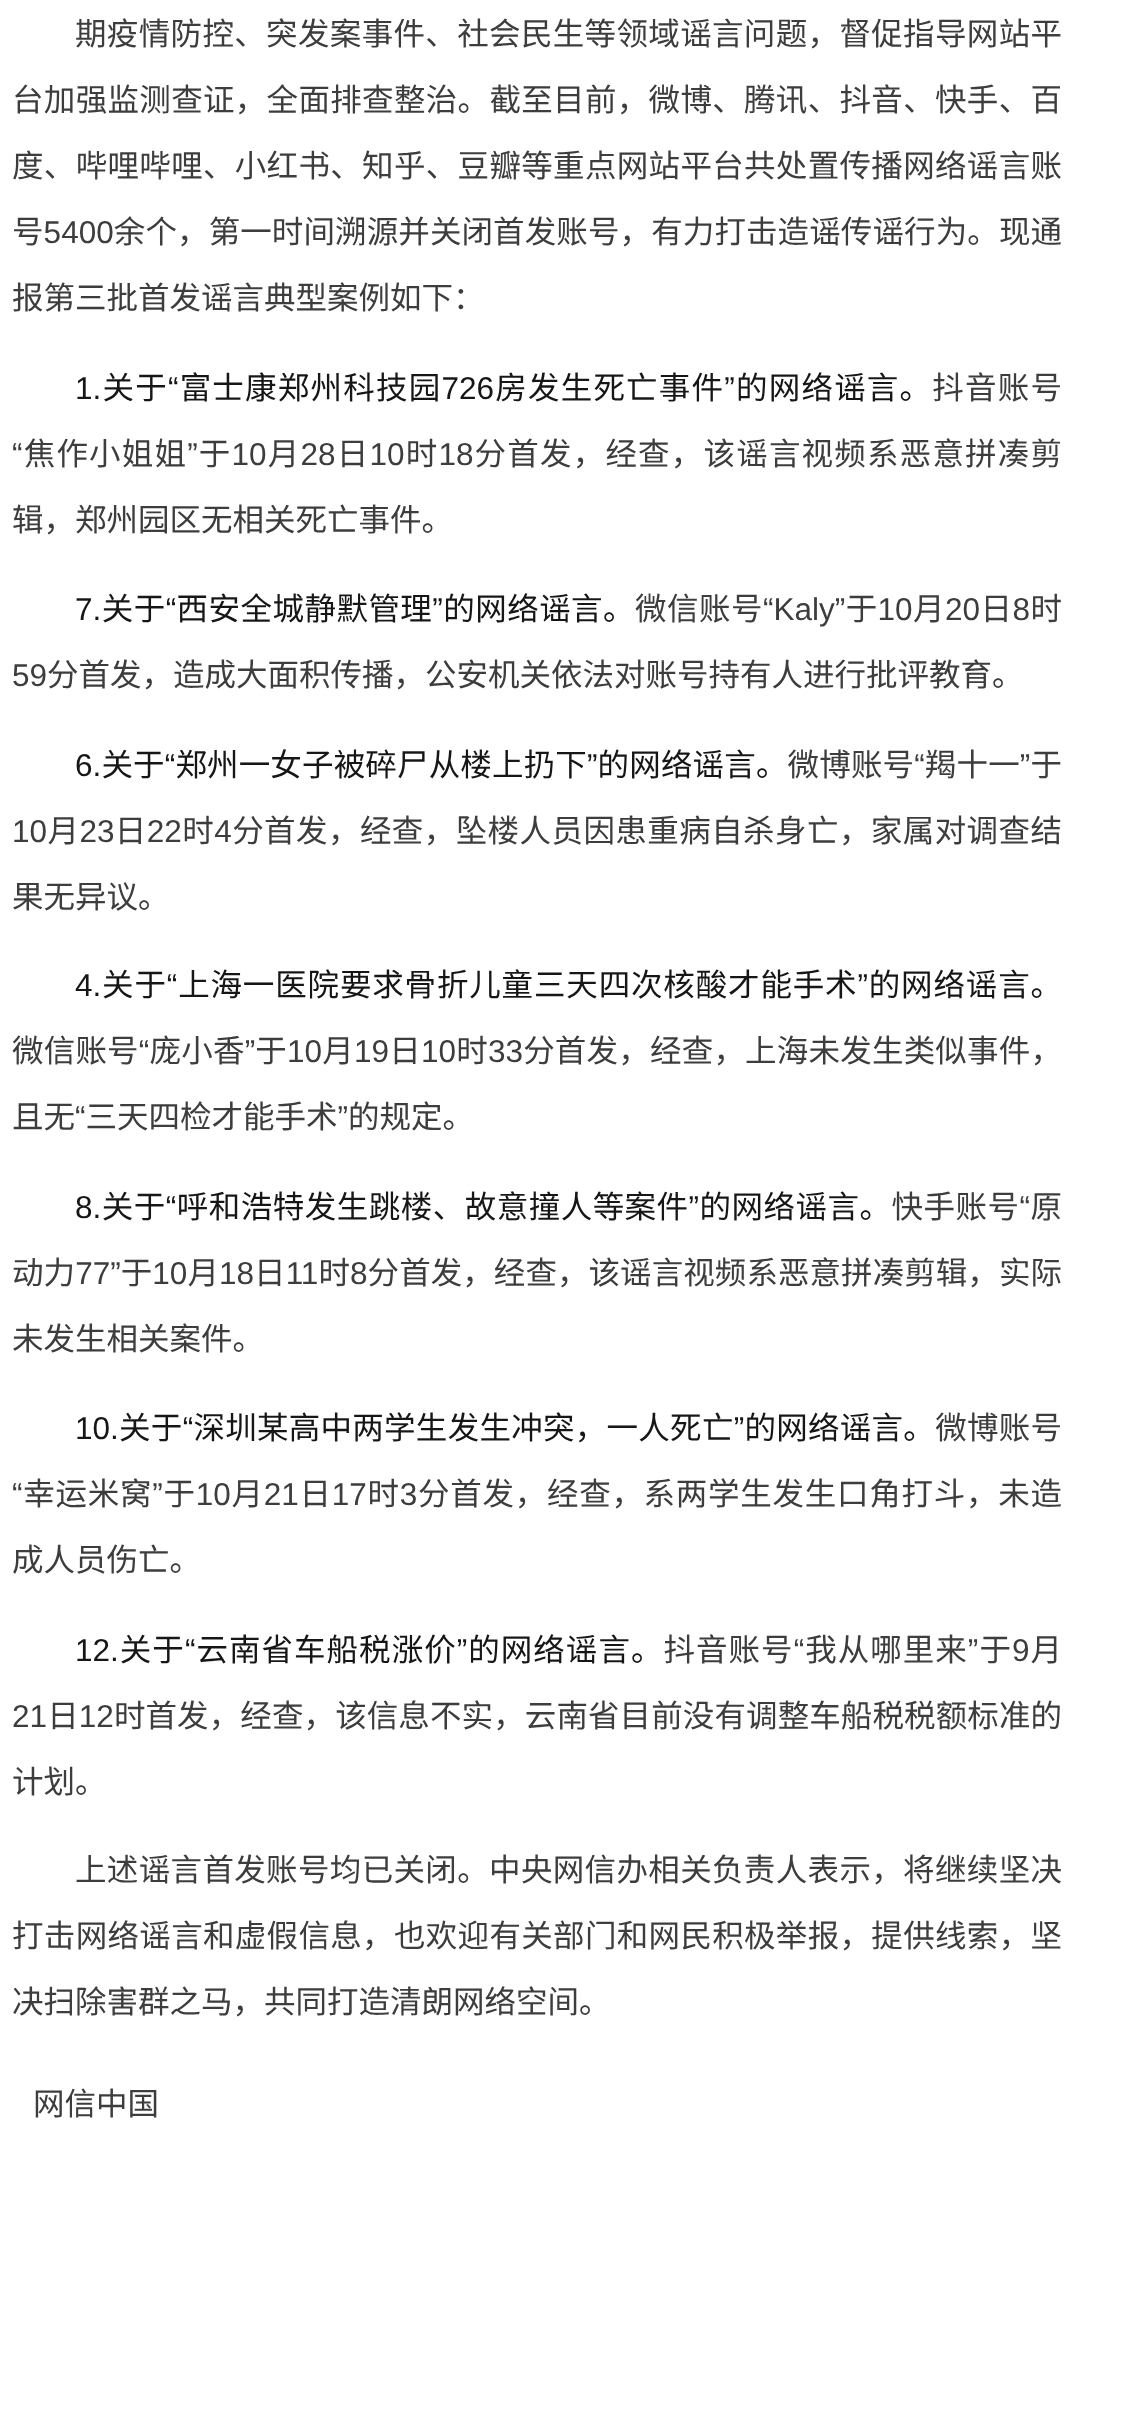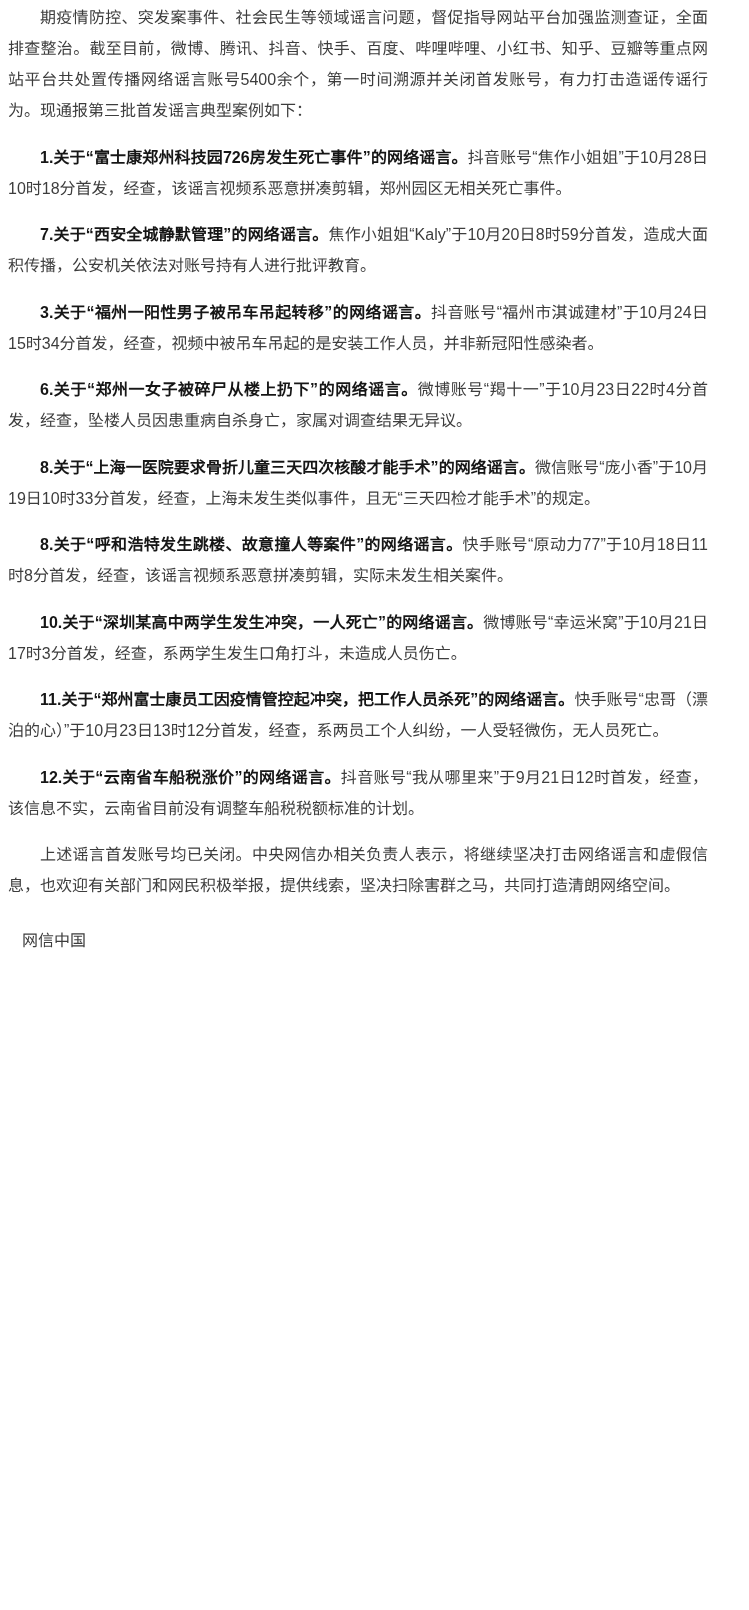--- a/index.html
+++ b/index.html
@@ -9,68 +9,66 @@
   }
   body {
     width: 749px;
     min-height: 1610px;
     font-family: "Liberation Sans", sans-serif;
   }
   .article {
     padding: 2px 41px 20px 8px; 
   }
   .article p {
-    font-size: 16px;
-    line-height: 31px;
+    font-size: 21px;
+    line-height: 44px;
     text-align: justify;
     text-justify: inter-ideograph;
     text-indent: 2em;
     color: #3d3d3d;
     margin: 15.5px 0;
     word-break: normal;
   }
   .article p.intro {
     margin-top: 0;
   }
   .article p strong {
-    font-weight: 700;
+    font-weight: 400;
     color: #161616;
   }
   .article p.source {
     text-indent: 0;
     text-align: left;
     margin-left: 14px; 
     margin-top: 24px;
   }
 </style>
 </head>
 <body>
 
 <div class="article">
 
   <p class="intro">期疫情防控、突发案事件、社会民生等领域谣言问题，督促指导网站平台加强监测查证，全面排查整治。截至目前，微博、腾讯、抖音、快手、百度、哔哩哔哩、小红书、知乎、豆瓣等重点网站平台共处置传播网络谣言账号5400余个，第一时间溯源并关闭首发账号，有力打击造谣传谣行为。现通报第三批首发谣言典型案例如下：</p>
 
   <p class="case"><strong>1.关于“富士康郑州科技园726房发生死亡事件”的网络谣言。</strong><span>抖音账号“焦作小姐姐”于10月28日10时18分首发，经查，该谣言视频系恶意拼凑剪辑，郑州园区无相关死亡事件。</span></p>
 
-  <p class="case"><strong>7.关于“西安全城静默管理”的网络谣言。</strong><span>焦作小姐姐“Kaly”于10月20日8时59分首发，造成大面积传播，公安机关依法对账号持有人进行批评教育。</span></p>
+  <p class="case"><strong>7.关于“西安全城静默管理”的网络谣言。</strong><span>微信账号“Kaly”于10月20日8时59分首发，造成大面积传播，公安机关依法对账号持有人进行批评教育。</span></p>
 
-  <p class="case"><strong>3.关于“福州一阳性男子被吊车吊起转移”的网络谣言。</strong><span>抖音账号“福州市淇诚建材”于10月24日15时34分首发，经查，视频中被吊车吊起的是安装工作人员，并非新冠阳性感染者。</span></p>
 
 
 
   <p class="case"><strong>6.关于“郑州一女子被碎尸从楼上扔下”的网络谣言。</strong><span>微博账号“羯十一”于10月23日22时4分首发，经查，坠楼人员因患重病自杀身亡，家属对调查结果无异议。</span></p>
 
-  <p class="case"><strong>8.关于“上海一医院要求骨折儿童三天四次核酸才能手术”的网络谣言。</strong><span>微信账号“庞小香”于10月19日10时33分首发，经查，上海未发生类似事件，且无“三天四检才能手术”的规定。</span></p>
+  <p class="case"><strong>4.关于“上海一医院要求骨折儿童三天四次核酸才能手术”的网络谣言。</strong><span>微信账号“庞小香”于10月19日10时33分首发，经查，上海未发生类似事件，且无“三天四检才能手术”的规定。</span></p>
 
   <p class="case"><strong>8.关于“呼和浩特发生跳楼、故意撞人等案件”的网络谣言。</strong><span>快手账号“原动力77”于10月18日11时8分首发，经查，该谣言视频系恶意拼凑剪辑，实际未发生相关案件。</span></p>
 
 
   <p class="case"><strong>10.关于“深圳某高中两学生发生冲突，一人死亡”的网络谣言。</strong><span>微博账号“幸运米窝”于10月21日17时3分首发，经查，系两学生发生口角打斗，未造成人员伤亡。</span></p>
 
-  <p class="case"><strong>11.关于“郑州富士康员工因疫情管控起冲突，把工作人员杀死”的网络谣言。</strong><span>快手账号“忠哥（漂泊的心）”于10月23日13时12分首发，经查，系两员工个人纠纷，一人受轻微伤，无人员死亡。</span></p>
 
   <p class="case"><strong>12.关于“云南省车船税涨价”的网络谣言。</strong><span>抖音账号“我从哪里来”于9月21日12时首发，经查，该信息不实，云南省目前没有调整车船税税额标准的计划。</span></p>
 
   <p class="closing">上述谣言首发账号均已关闭。中央网信办相关负责人表示，将继续坚决打击网络谣言和虚假信息，也欢迎有关部门和网民积极举报，提供线索，坚决扫除害群之马，共同打造清朗网络空间。</p>
 
   <p class="source">网信中国</p>
 
 </div>
 
 </body></html>

